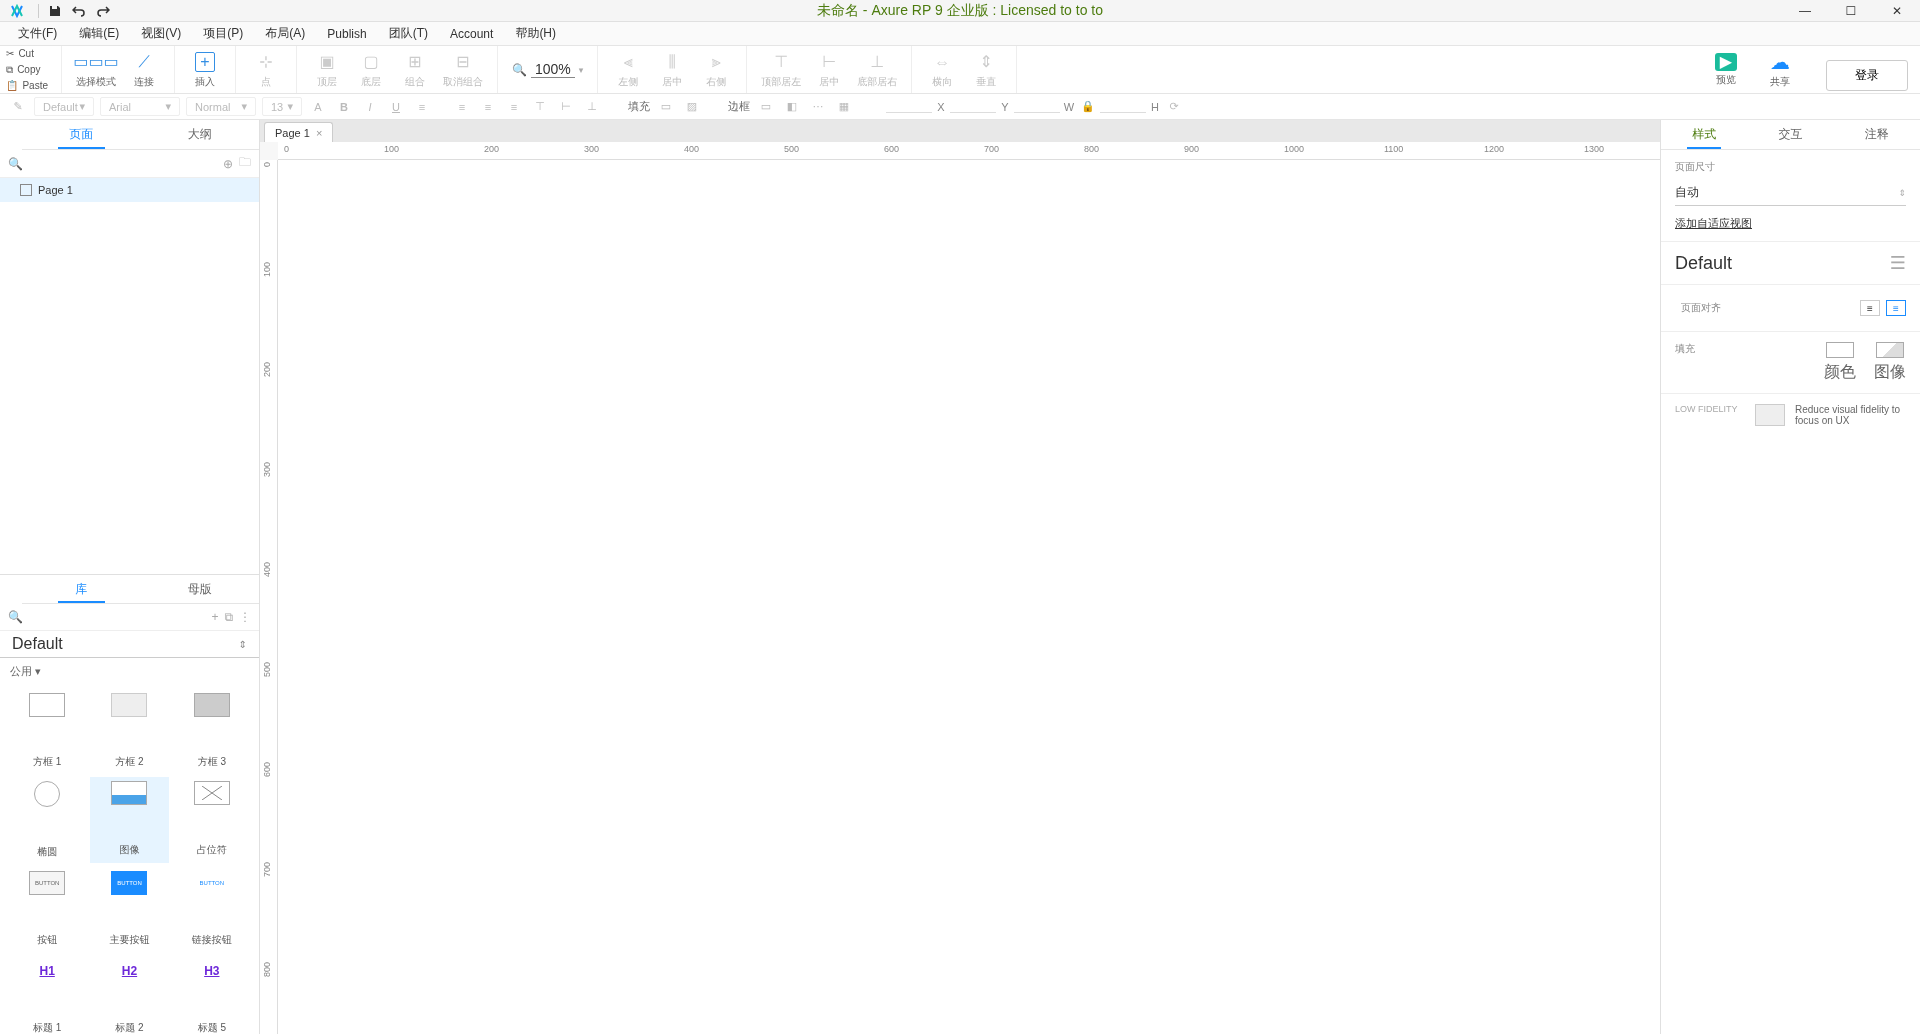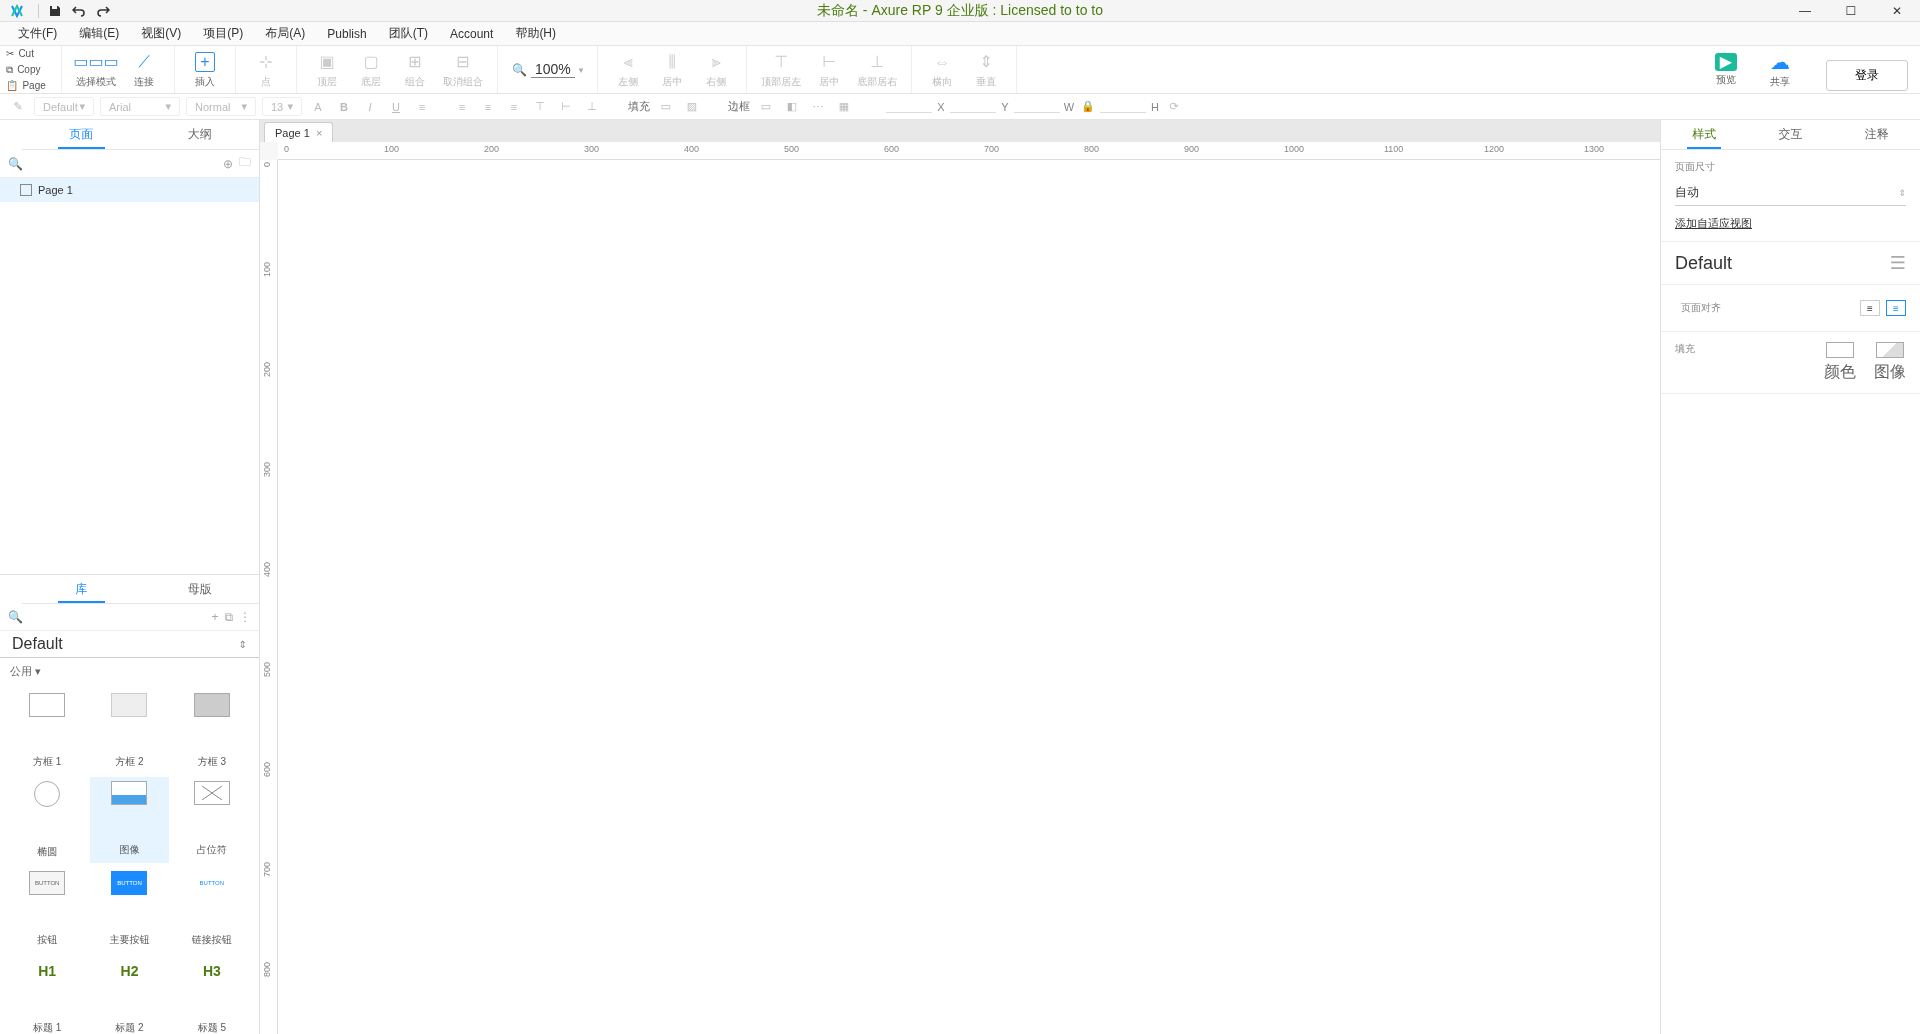--- a/index.html
+++ b/index.html
@@ -66,21 +66,21 @@
 .libitem { display: flex; flex-direction: column; align-items: center; gap: 4px; padding: 4px 0; cursor: pointer; }
 .libitem .thumb { width: 36px; height: 24px; border: 1px solid #aaa; background: #fff; display: flex; align-items: center; justify-content: center; font-size: 8px; color: #666; }
 .libitem .thumb.grey { background: #eee; border-color: #ccc; }
 .libitem .thumb.dark { background: #ccc; border-color: #aaa; }
 .libitem .thumb.circle { border-radius: 50%; width: 26px; height: 26px; }
 .libitem .thumb.img { background: linear-gradient(180deg,#fff 60%,#4aa3e8 60%); }
 .libitem .thumb.ph { background: #fff; }
 .libitem .thumb.btn { background: #f5f5f5; font-size: 6px; }
 .libitem .thumb.pbtn { background: #1a8cff; color: #fff; font-size: 6px; border-color: #1a8cff; }
 .libitem .thumb.lbtn { color: #1a8cff; font-size: 6px; border: none; }
-.libitem .thumb.h { border: none; font-weight: bold; font-size: 14px; color: #4d7c0f; }
+.libitem .thumb.h { border: none; font-weight: bold; font-size: 12px; color: #6d28d9; text-decoration: underline; }
 .libitem .nm { font-size: 10px; color: #555; margin-top: 34px; }
 .libitem.selected { background: #e6f4ff; }
 
 
 .canvaswrap { flex: 1; display: flex; flex-direction: column; position: relative; background: #f7f7f7; }
 .doctabs { height: 22px; background: #e8e8e8; display: flex; align-items: flex-end; }
 .doctab { height: 20px; background: #fff; padding: 0 10px; display: flex; align-items: center; gap: 6px; font-size: 11px; border: 1px solid #ccc; border-bottom: none; border-radius: 3px 3px 0 0; margin-left: 4px; cursor: pointer; }
 .doctab .close { color: #999; cursor: pointer; }
 .ruler-h { height: 18px; background: #fff; border-bottom: 1px solid #ddd; position: relative; margin-left: 18px; overflow: hidden; font-size: 9px; color: #888; }
 .ruler-h .tick { position: absolute; top: 2px; }
@@ -164,21 +164,21 @@
     <div class="cbtn">
         <span>✂</span>
         <span>Cut</span>
       </div>
     <div class="cbtn">
         <span>⧉</span>
         <span>Copy</span>
       </div>
     <div class="cbtn">
         <span>📋</span>
-        <span>Page</span>
+        <span>Paste</span>
       </div>
   </div>
   <div class="tgroup">
     <div class="tbtn wide">
         <div class="ico">▭▭▭</div>
         <div class="lbl">选择模式</div>
       </div>
     <div class="tbtn">
         <div class="ico">⟋</div>
         <div class="lbl">连接</div>
@@ -500,14 +500,19 @@
         <div class="fillopt">
             <div class="sw"></div>
             <div class="fl">颜色</div>
           </div>
         <div class="fillopt">
             <div class="sw img"></div>
             <div class="fl">图像</div>
           </div>
       </div>
     </div>
+    <div class="lowfi">
+      <span class="lfl">LOW FIDELITY</span>
+      <div class="lfb"></div>
+      <span class="lft">Reduce visual fidelity to focus on UX</span>
+    </div>
   </div>
 </div>
 
 </body></html>

